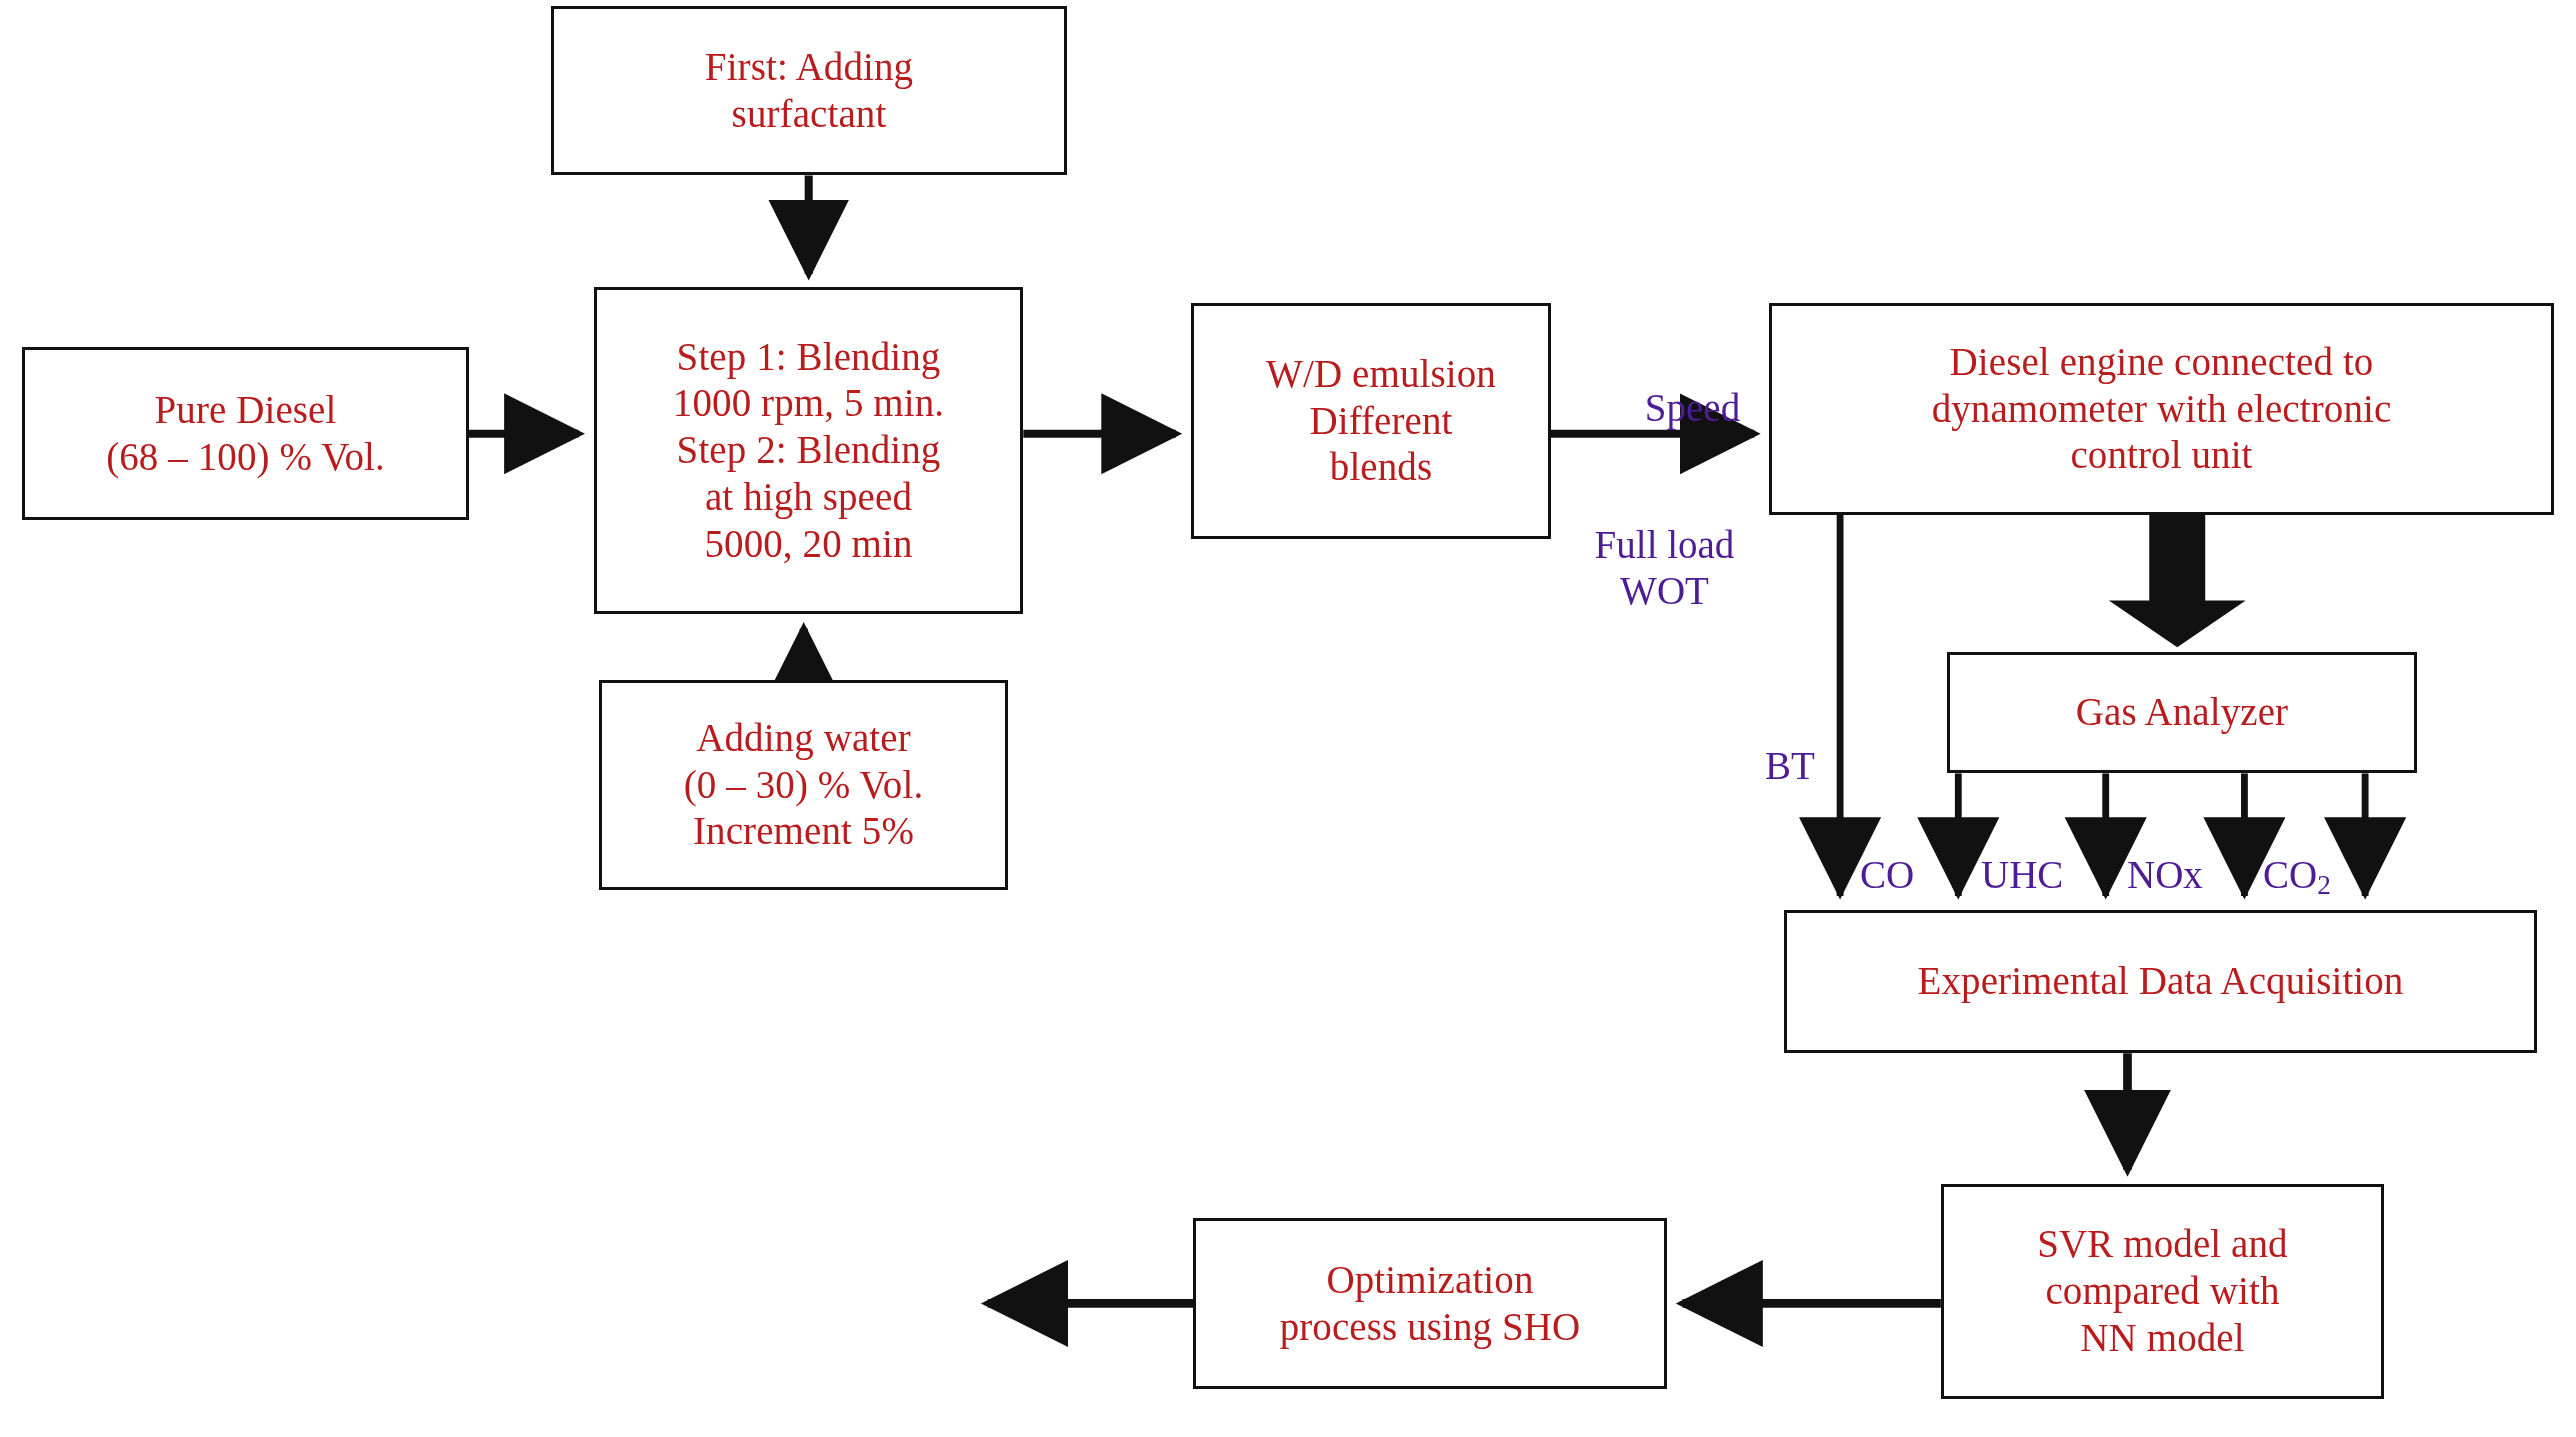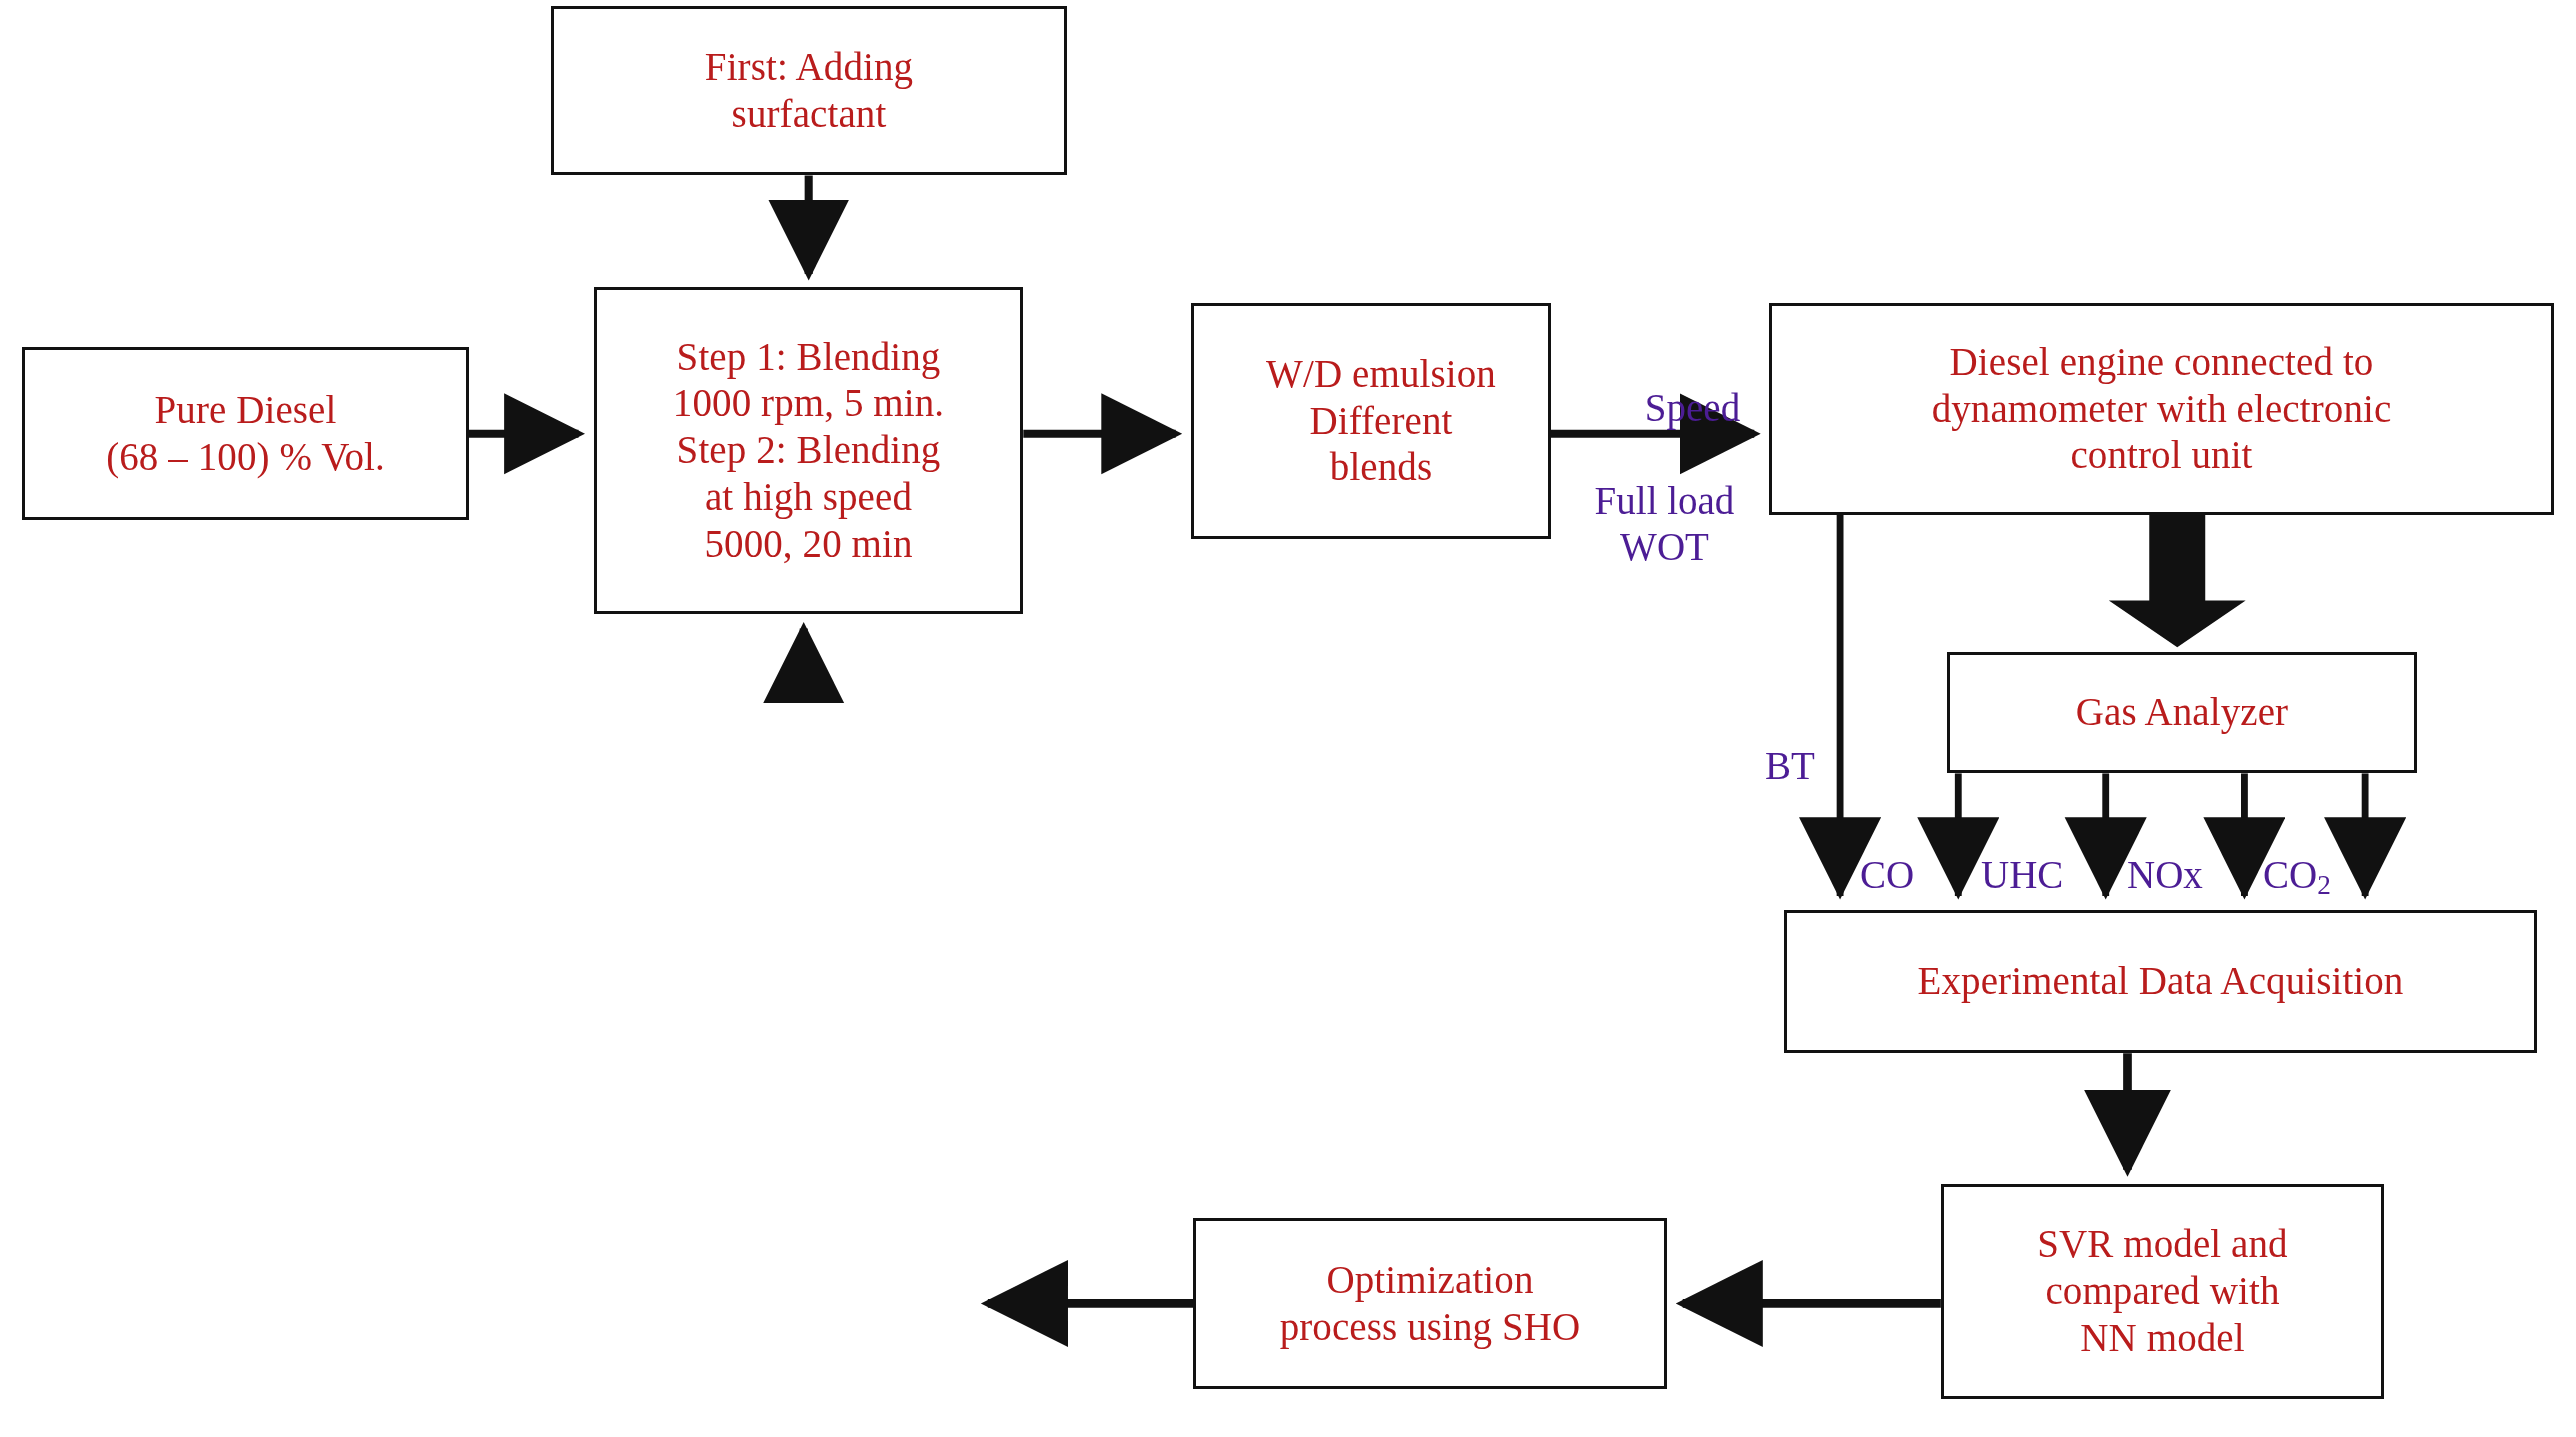--- a/index.html
+++ b/index.html
@@ -141,20 +141,25 @@
   </div>
 
   <div class="node-box" style="left:594px; top:287px; width:429px; height:327px;">
     <span class="node-text">Step 1: Blending
 1000 rpm, 5 min.
 Step 2: Blending
 at high speed
 5000, 20 min</span>
   </div>
 
+  <div class="node-box" style="left:599px; top:680px; width:409px; height:210px;">
+    <span class="node-text">Adding water
+(0 – 30) % Vol.
+Increment 5%</span>
+  </div>
 
   <div class="node-box" style="left:1191px; top:303px; width:360px; height:236px;padding-left:20px;">
     <span class="node-text">W/D emulsion
 Different
 blends</span>
   </div>
 
   <div class="node-box" style="left:1769px; top:303px; width:785px; height:212px;">
     <span class="node-text">Diesel engine connected to
 dynamometer with electronic
@@ -178,21 +183,21 @@
   <div class="node-box" style="left:1193px; top:1218px; width:474px; height:171px;">
     <span class="node-text">Optimization
 process using SHO</span>
   </div>
 
 
   <div class="edge-label" style="left:1599px; top:339px; width:187px;">
     <span>Speed</span>
   </div>
 
-  <div class="edge-label" style="left:1565px; top:432px; width:199px;">
+  <div class="edge-label" style="left:1565px; top:476px; width:199px;">
     <span>Full load
 WOT</span>
   </div>
 
   <div class="edge-label" style="left:1765px; top:697px; width:81px; text-align:left;">
     <span>BT</span>
   </div>
 
   <div class="edge-label" style="left:1860px; top:806px; width:93px; text-align:left;">
     <span>CO</span>

